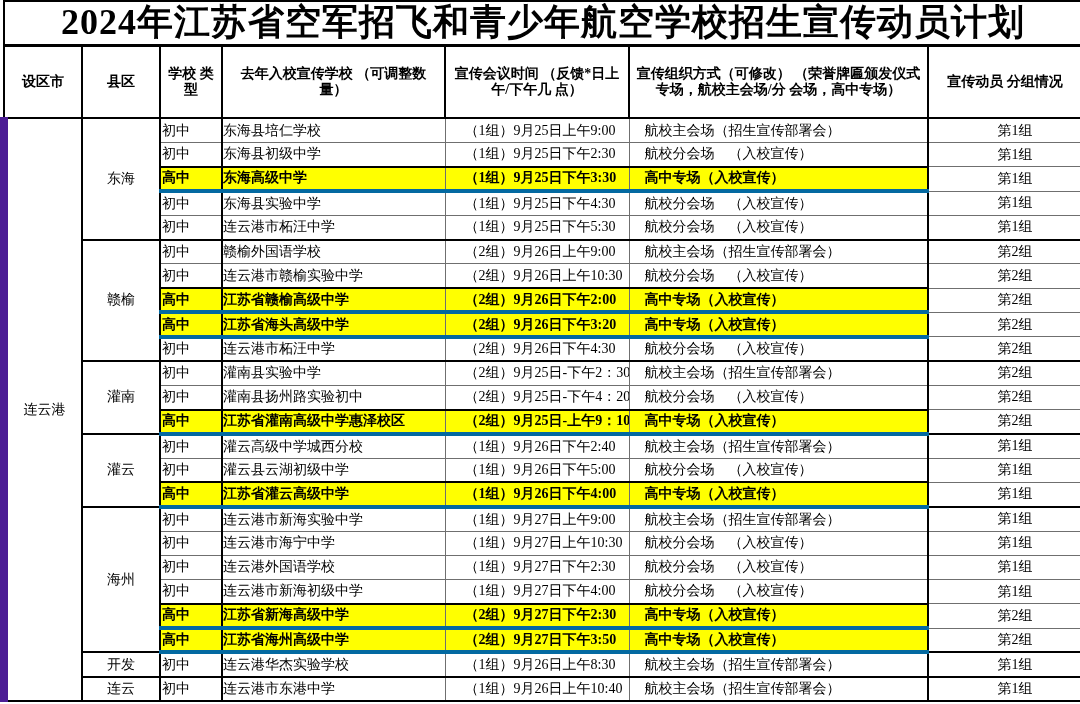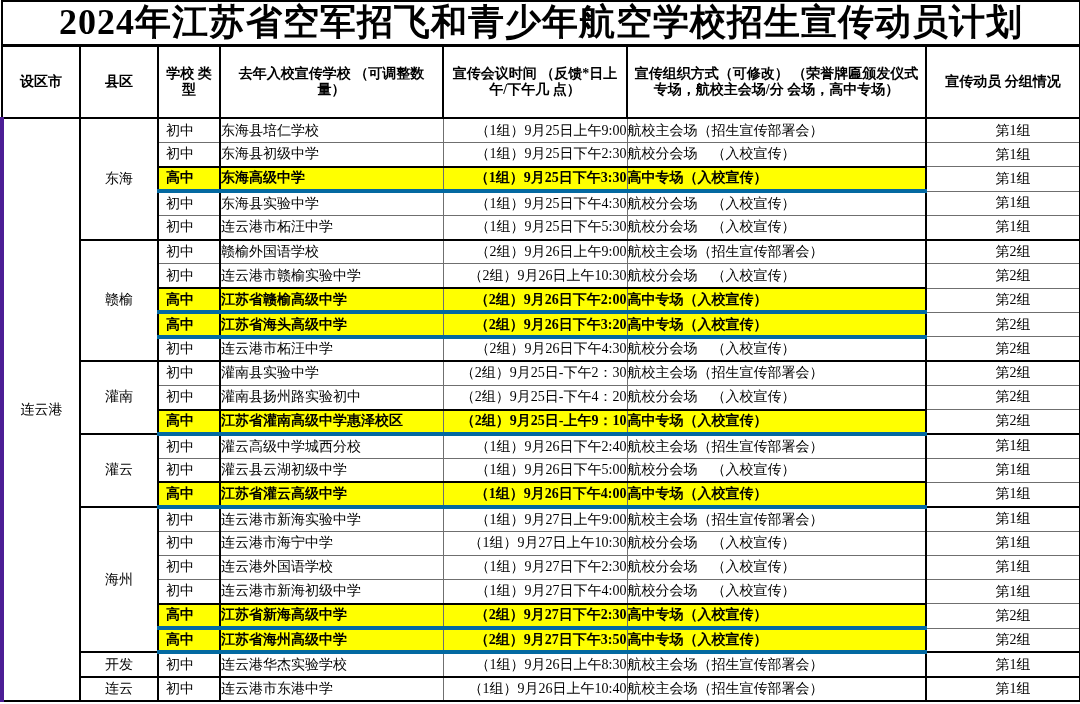--- a/index.html
+++ b/index.html
@@ -43,27 +43,27 @@
     height: 72px;
     font-size: 14px;
     font-weight: 700;
     text-align: center;
     white-space: normal;
     border: 2px solid #000;
     border-bottom: 2px solid #000;
     padding: 2px 4px;
   }
   
-  td.c-city, td.c-county { text-align: center; border-left: 4px solid #4c1d95; border-right: 2px solid #000; }
+  td.c-city, td.c-county { text-align: center; border-left: 8px solid #4c1d95; border-right: 2px solid #000; }
   td.c-city { border-bottom: 2px solid #000; }
   td.c-county { border-left: 2px solid #000; }
-  td.c-type  { text-align: left; padding-left: 7px; border-left: 2px solid #000; }
+  td.c-type  { text-align: left; padding-left: 1px; border-left: 2px solid #000; }
   td.c-school{ text-align: left; border-left: 2px solid #000; }
-  td.c-time  { text-align: right; padding-left: 6px; }
-  td.c-org   { text-align: left; padding-left: 0; }
+  td.c-time  { text-align: left; padding-left: 19px; }
+  td.c-org   { text-align: left; padding-left: 15px; }
   td.c-team  { text-align: center; border-left: 2px solid #000; border-right: 2px solid #000; padding-left: 20px; }
   tr.data-row td { height: 24px; }
   
   tr.group-top td { border-top: 2px solid #000; }
   
   td.hl {
     background: #FFFF00;
     font-weight: 700;
     border-top: 2px solid #000;
     border-bottom: 4px solid #0369a1;

